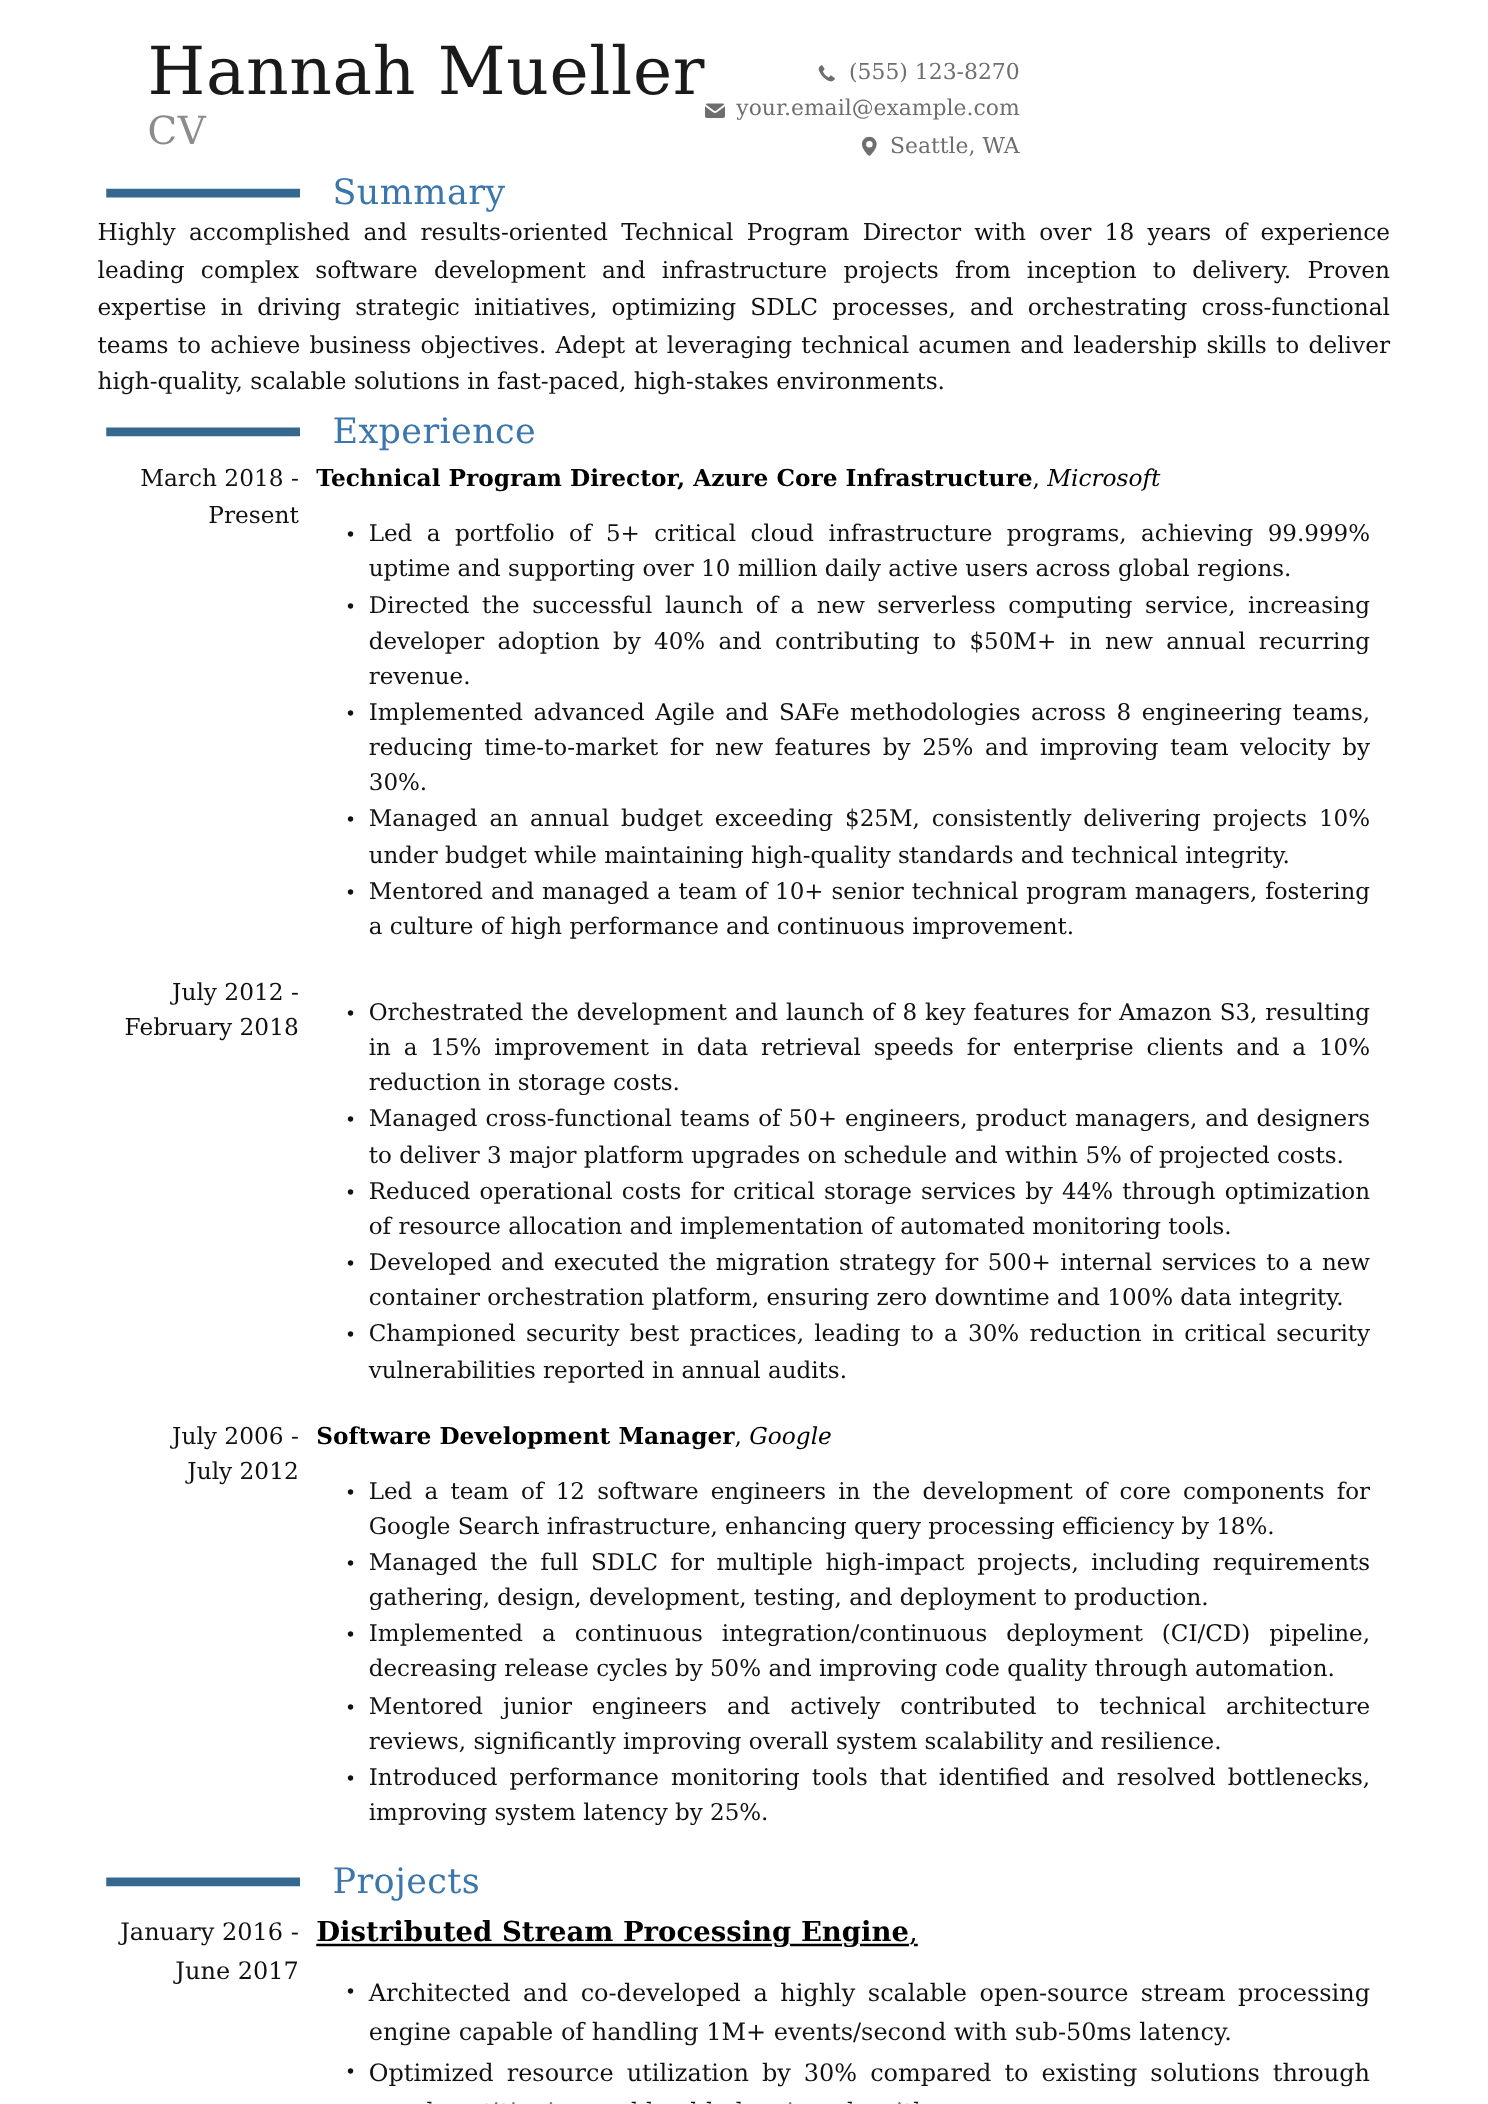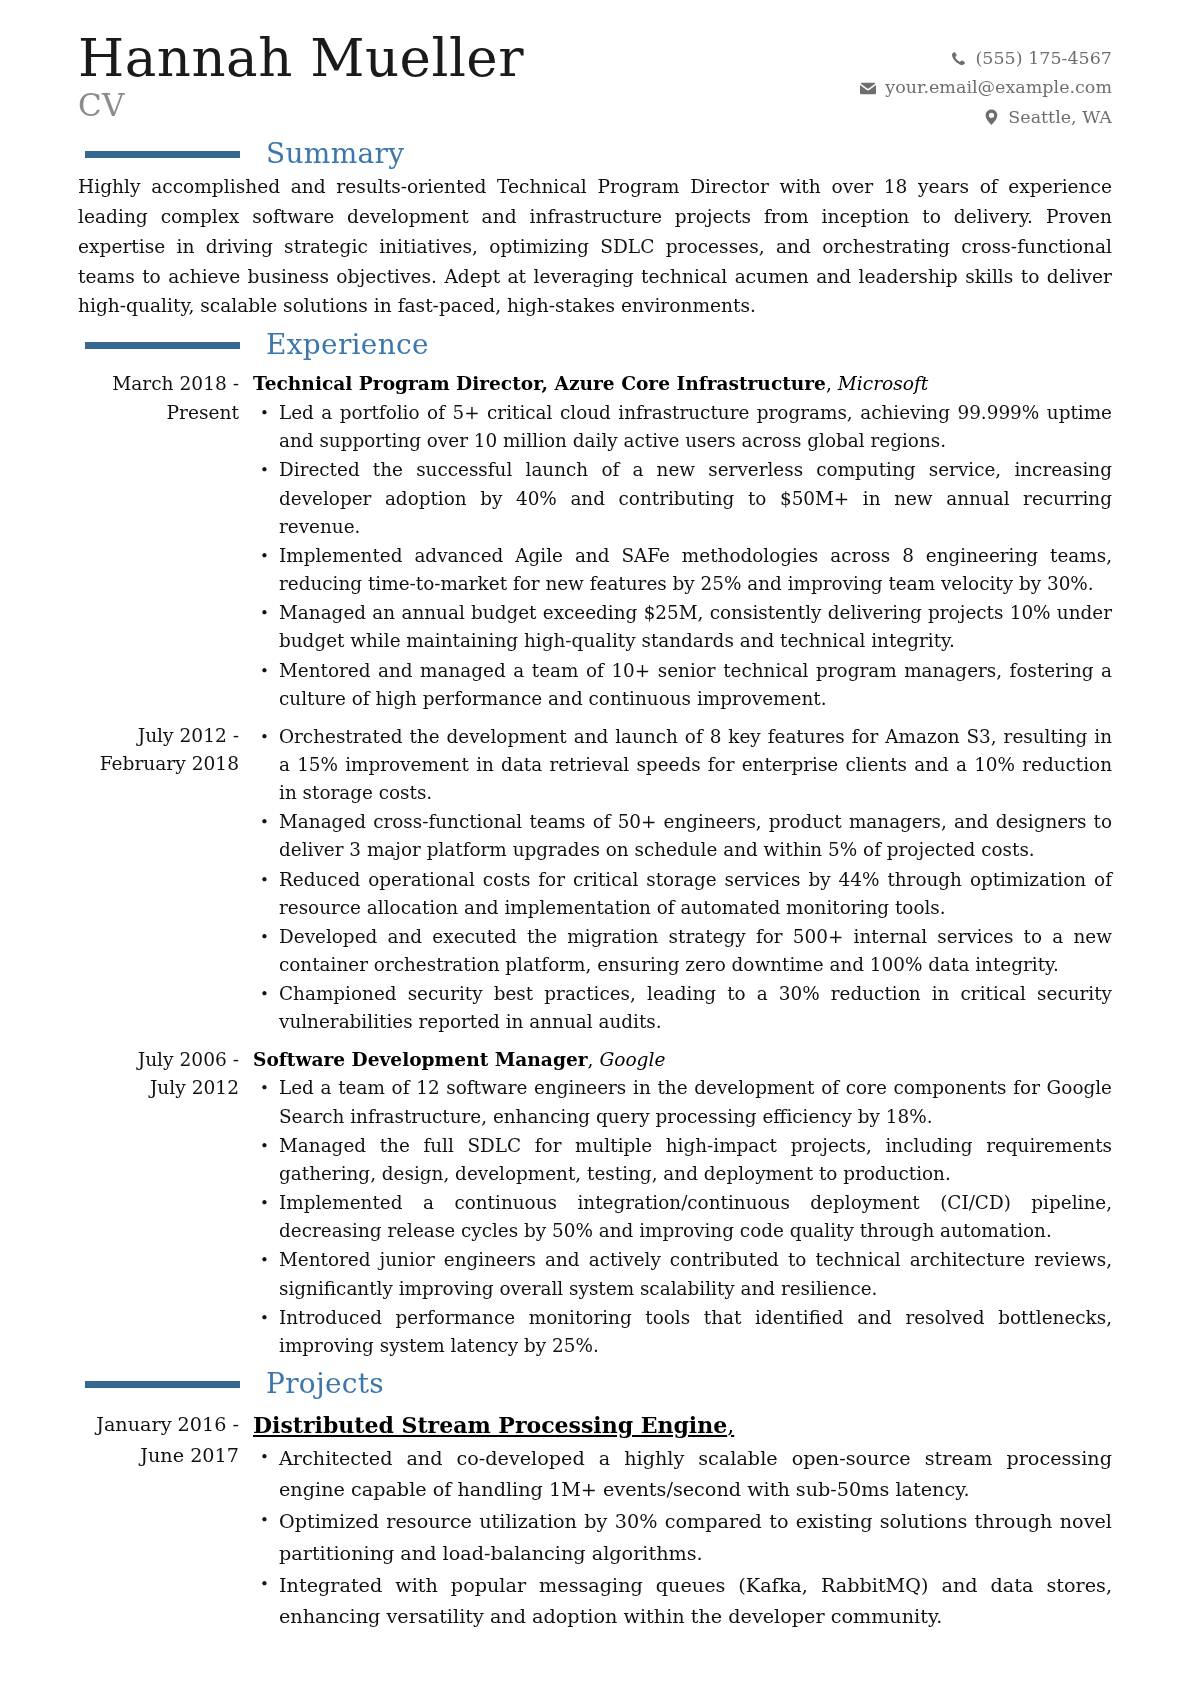--- a/index.html
+++ b/index.html
@@ -19,23 +19,24 @@
     background: #ffffff;
     box-sizing: border-box;
     padding: 0;
     overflow: hidden;
   }
 
   
   .header {
     display: flex;
     align-items: flex-start;
-    justify-content: space-between;
+    justify-content: flex-start;
     padding: 30px 78px 0 78px;
     box-sizing: border-box;
+    margin-left: 40px;
   }
   .header-left {
     display: flex;
     flex-direction: column;
   }
   .name {
     font-family: "DejaVu Serif", "Liberation Serif", serif;
     font-size: 53px;
     line-height: 1.06;
     font-weight: 400;
@@ -142,21 +143,21 @@
   }
   .entry-title .role {
     font-weight: 700;
   }
   .entry-title .org {
     font-style: italic;
     font-weight: 400;
   }
   ul.bullets {
     list-style: none;
-    margin: 0;
+    margin: 16px;
     padding: 0;
   }
   ul.bullets li {
     position: relative;
     padding-left: 26px;
     font-size: 18.4px;
     line-height: 1.53;
     text-align: justify;
     color: #111;
     margin-top: 1px;
@@ -191,21 +192,21 @@
       <div class="subtitle">CV</div>
     </div>
     <div class="header-right">
 
       <div class="contact-line">
         <span class="contact-icon">
           <svg width="16" height="16" viewBox="0 0 16 16" fill="#6e6e6e" xmlns="http://www.w3.org/2000/svg">
             <path d="M3.2 1.2c-.4 0-.8.2-1.1.6L1.3 3c-.4.5-.4 1.2-.2 1.9.6 2 1.9 4 3.5 5.6 1.6 1.6 3.6 2.9 5.6 3.5.7.2 1.4.2 1.9-.2l1.2-.8c.4-.3.6-.7.6-1.1 0-.3-.1-.6-.4-.8l-2-1.4c-.4-.3-1-.3-1.4.1l-.8.8c-.2.2-.4.2-.6.1-.9-.5-1.8-1.1-2.5-1.8-.7-.7-1.3-1.6-1.8-2.5-.1-.2-.1-.4.1-.6l.8-.8c.4-.4.4-1 .1-1.4L4 1.6c-.2-.3-.5-.4-.8-.4z"></path>
           </svg>
         </span>
-        <span>(555) 175-4567</span>
+        <span>(555) 123-8270</span>
       </div>
 
       <div class="contact-line">
         <span class="contact-icon">
           <svg width="16" height="13" viewBox="0 0 16 13" fill="#6e6e6e" xmlns="http://www.w3.org/2000/svg">
             <path d="M.6 1.5 7.3 6.6c.4.3 1 .3 1.4 0L15.4 1.5A1.3 1.3 0 0 0 14.3.8H1.7C1.2.8.8 1.1.6 1.5z"></path>
             <path d="M16 2.9 9.6 7.8c-.9.7-2.3.7-3.2 0L0 2.9v7.8c0 .9.7 1.6 1.6 1.6h12.8c.9 0 1.6-.7 1.6-1.6V2.9z"></path>
           </svg>
         </span>
         <span>your.email@example.com</span>

